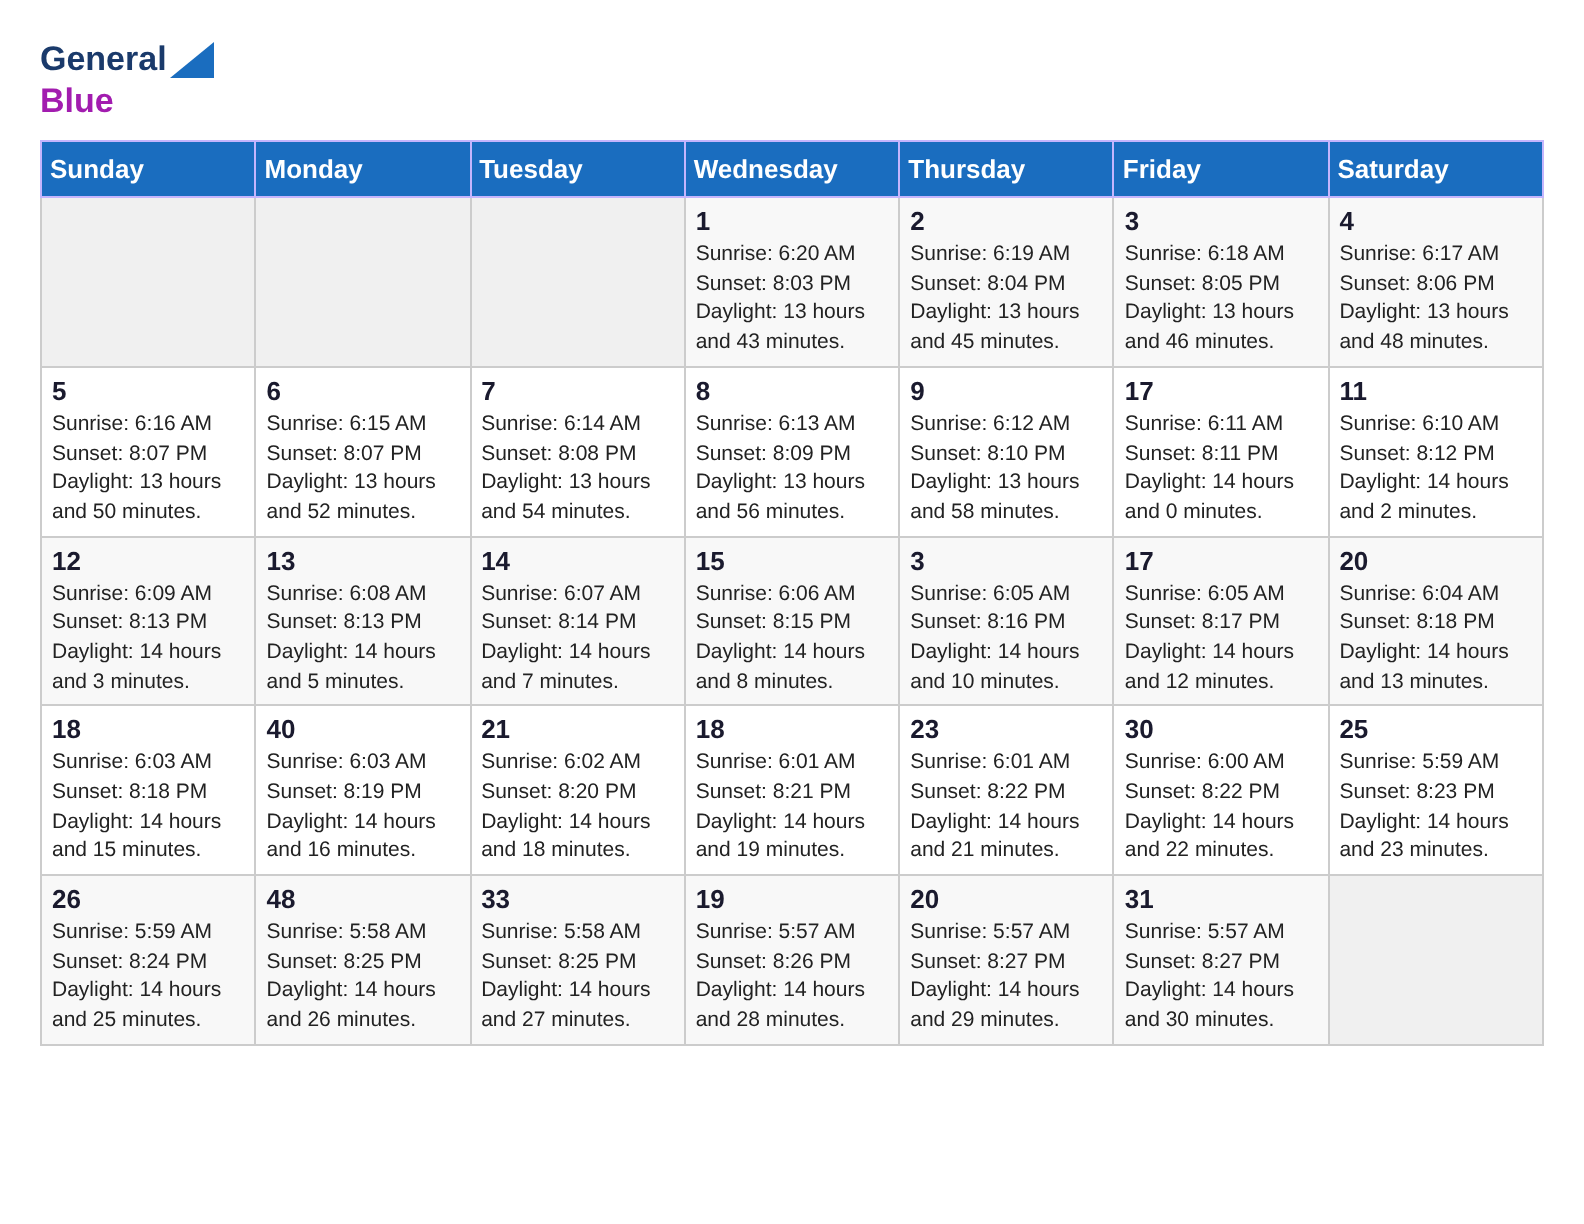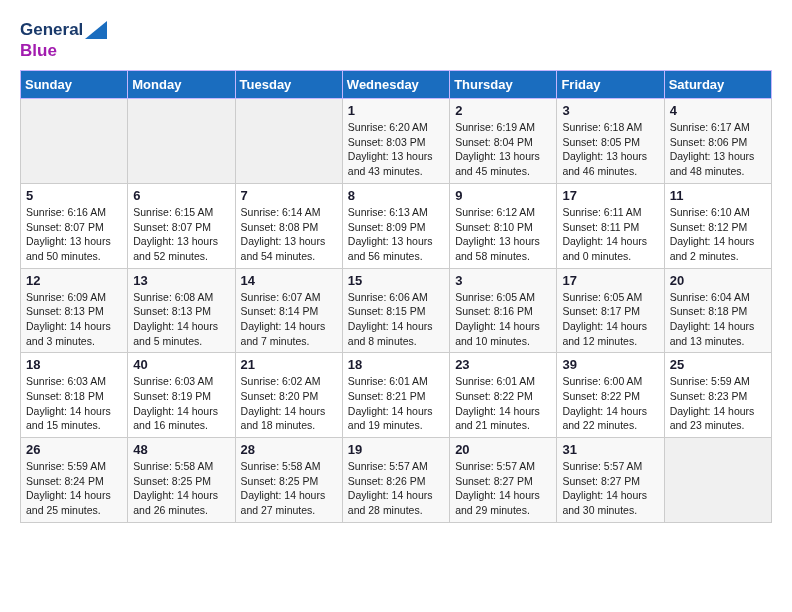--- a/index.html
+++ b/index.html
@@ -205,39 +205,39 @@
         </td>
         <td>
           <div class="day-num">18</div>
           <div class="day-info">Sunrise: 6:01 AM<br>Sunset: 8:21 PM<br>Daylight: 14 hours<br>and 19 minutes.</div>
         </td>
         <td>
           <div class="day-num">23</div>
           <div class="day-info">Sunrise: 6:01 AM<br>Sunset: 8:22 PM<br>Daylight: 14 hours<br>and 21 minutes.</div>
         </td>
         <td>
-          <div class="day-num">39</div>
+          <div class="day-num">30</div>
           <div class="day-info">Sunrise: 6:00 AM<br>Sunset: 8:22 PM<br>Daylight: 14 hours<br>and 22 minutes.</div>
         </td>
         <td>
           <div class="day-num">25</div>
           <div class="day-info">Sunrise: 5:59 AM<br>Sunset: 8:23 PM<br>Daylight: 14 hours<br>and 23 minutes.</div>
         </td>
       </tr>
       <tr>
         <td>
           <div class="day-num">26</div>
           <div class="day-info">Sunrise: 5:59 AM<br>Sunset: 8:24 PM<br>Daylight: 14 hours<br>and 25 minutes.</div>
         </td>
         <td>
           <div class="day-num">48</div>
           <div class="day-info">Sunrise: 5:58 AM<br>Sunset: 8:25 PM<br>Daylight: 14 hours<br>and 26 minutes.</div>
         </td>
         <td>
-          <div class="day-num">28</div>
+          <div class="day-num">33</div>
           <div class="day-info">Sunrise: 5:58 AM<br>Sunset: 8:25 PM<br>Daylight: 14 hours<br>and 27 minutes.</div>
         </td>
         <td>
           <div class="day-num">19</div>
           <div class="day-info">Sunrise: 5:57 AM<br>Sunset: 8:26 PM<br>Daylight: 14 hours<br>and 28 minutes.</div>
         </td>
         <td>
           <div class="day-num">20</div>
           <div class="day-info">Sunrise: 5:57 AM<br>Sunset: 8:27 PM<br>Daylight: 14 hours<br>and 29 minutes.</div>
         </td>

